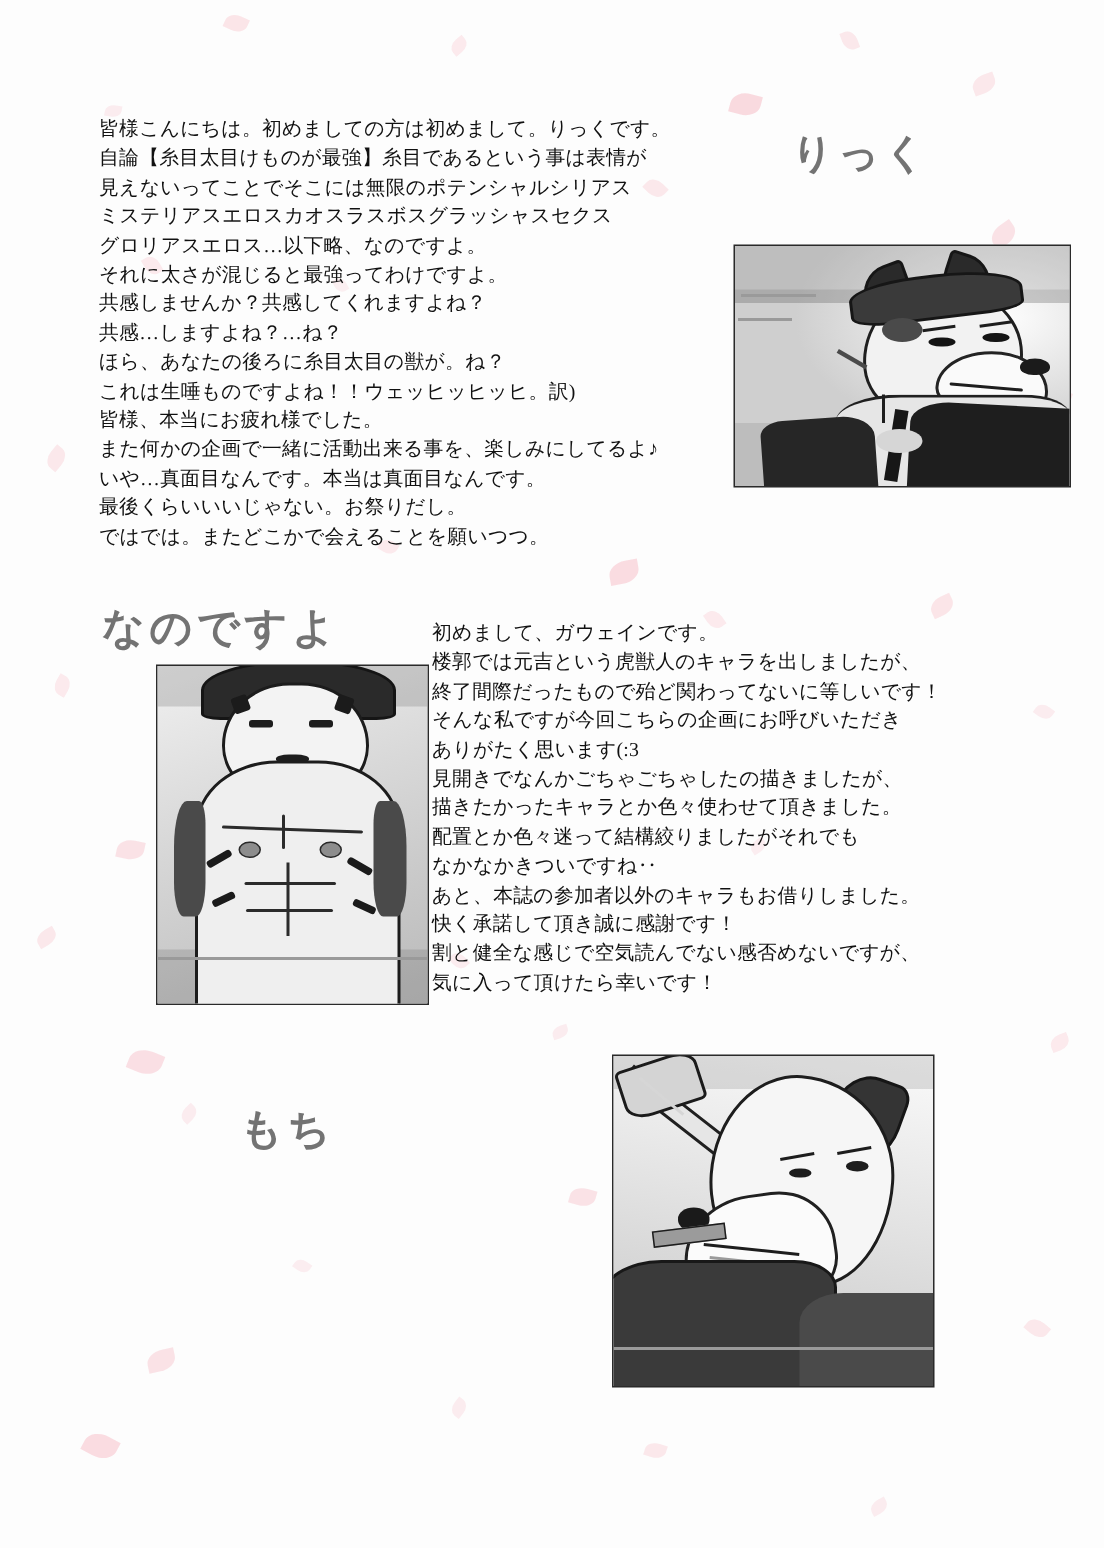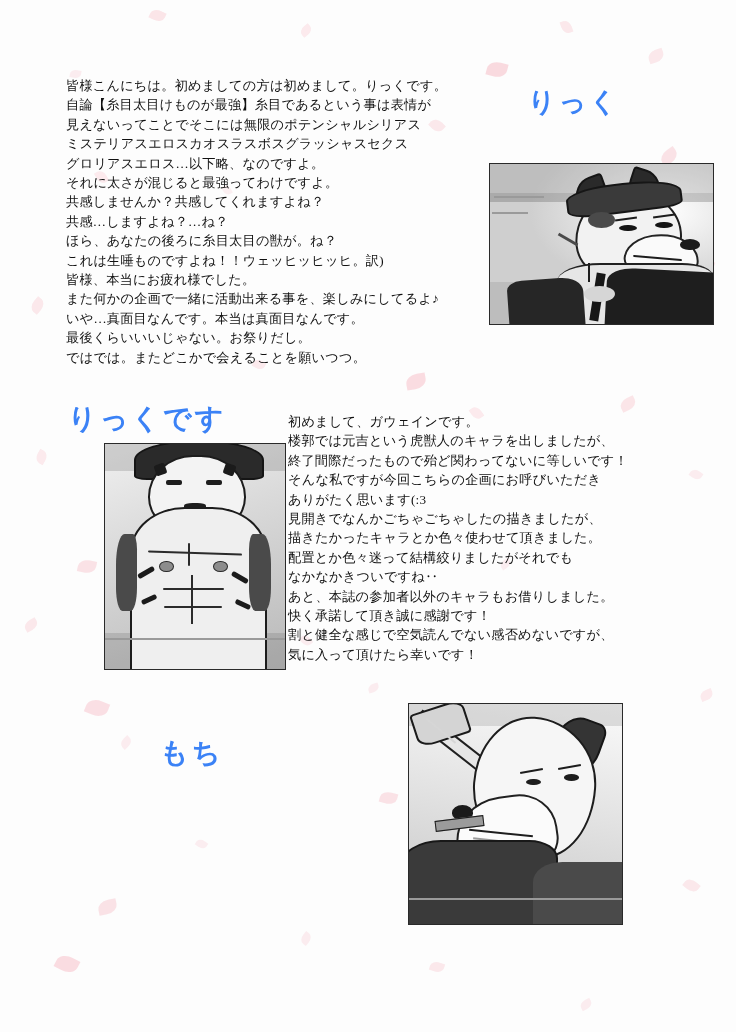--- a/index.html
+++ b/index.html
@@ -47,21 +47,21 @@
     line-height: 19.4px;
     white-space: pre-wrap;
     letter-spacing: .2px;
   }
 
   .name {
     position: absolute;
     z-index: 4;
     font-family: "Liberation Serif", serif;
     font-weight: bold;
-    color: #3b82f6;
+    color: #737373;
     letter-spacing: 3px;
   }
 
   
   .art {
     position: absolute;
     z-index: 2;
     border: 1px solid #2a2a2a;
     overflow: hidden;
     background: #efefef;
@@ -418,21 +418,21 @@
       <div class="r-body"></div>
       <div class="r-cloak"></div>
       <div class="r-cloak2"></div>
       <div class="r-strap"></div>
       <div class="ink ink-light" style="left:42%;top:76%;width:14%;height:10%;border-radius:50%;"></div>
       <div class="ink" style="left:44%;top:62%;width:2px;height:12%;"></div>
       <div class="ink ink-soft" style="left:30%;top:46%;width:10%;height:3px;transform:rotate(30deg);"></div>
     </div>
   </div>
 
-  <div class="name" style="left:68px;top:400px;font-size:28px;">りっくです</div>
+  <div class="name" style="left:68px;top:400px;font-size:28px;">なのですよ</div>
 
   <div class="art" id="art-gawain" style="left:104px;top:443px;width:180px;height:225px;">
     <div class="inner">
       <div class="bg-streak" style="left:0;top:0;width:100%;height:12%;background:rgba(120,120,120,.28);"></div>
       <div class="bg-streak" style="left:0;top:84%;width:100%;height:16%;background:rgba(100,100,100,.22);"></div>
       <div class="g-hat"></div>
       <div class="g-head"></div>
       <div class="ink" style="left:34%;top:16%;width:9%;height:2.2%;border-radius:2px;"></div>
       <div class="ink" style="left:56%;top:16%;width:9%;height:2.2%;border-radius:2px;"></div>
       <div class="ink" style="left:44%;top:26%;width:12%;height:3%;border-radius:40%;"></div>

